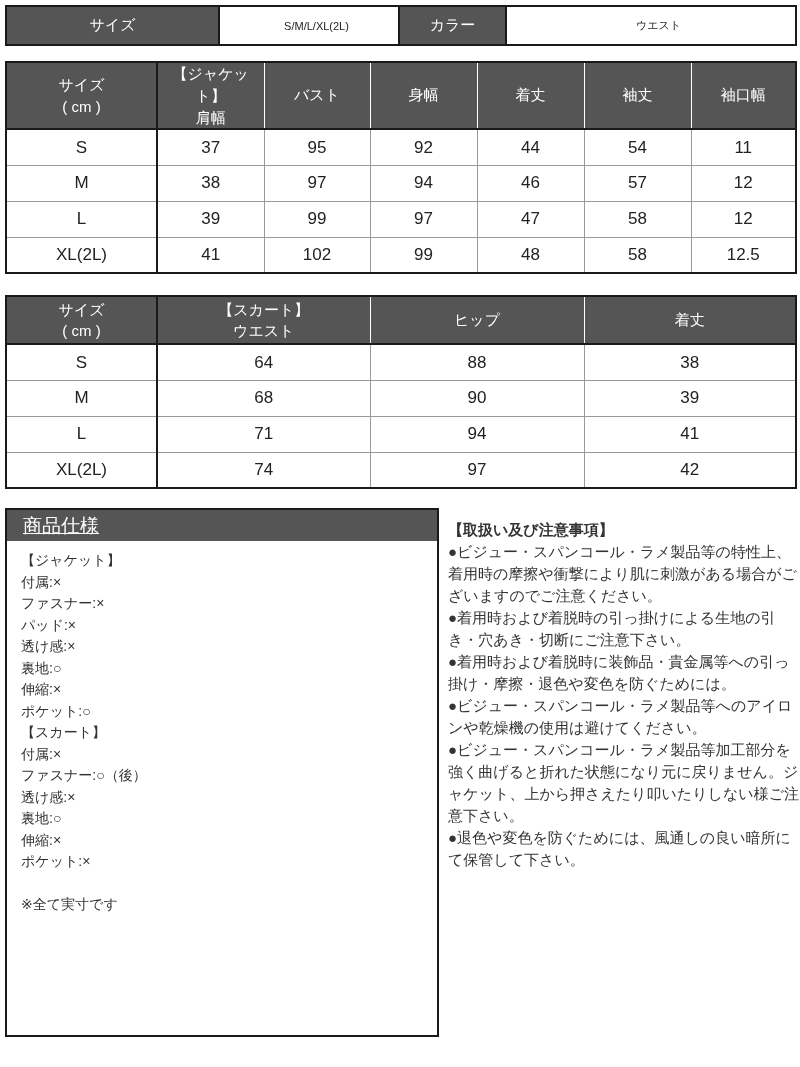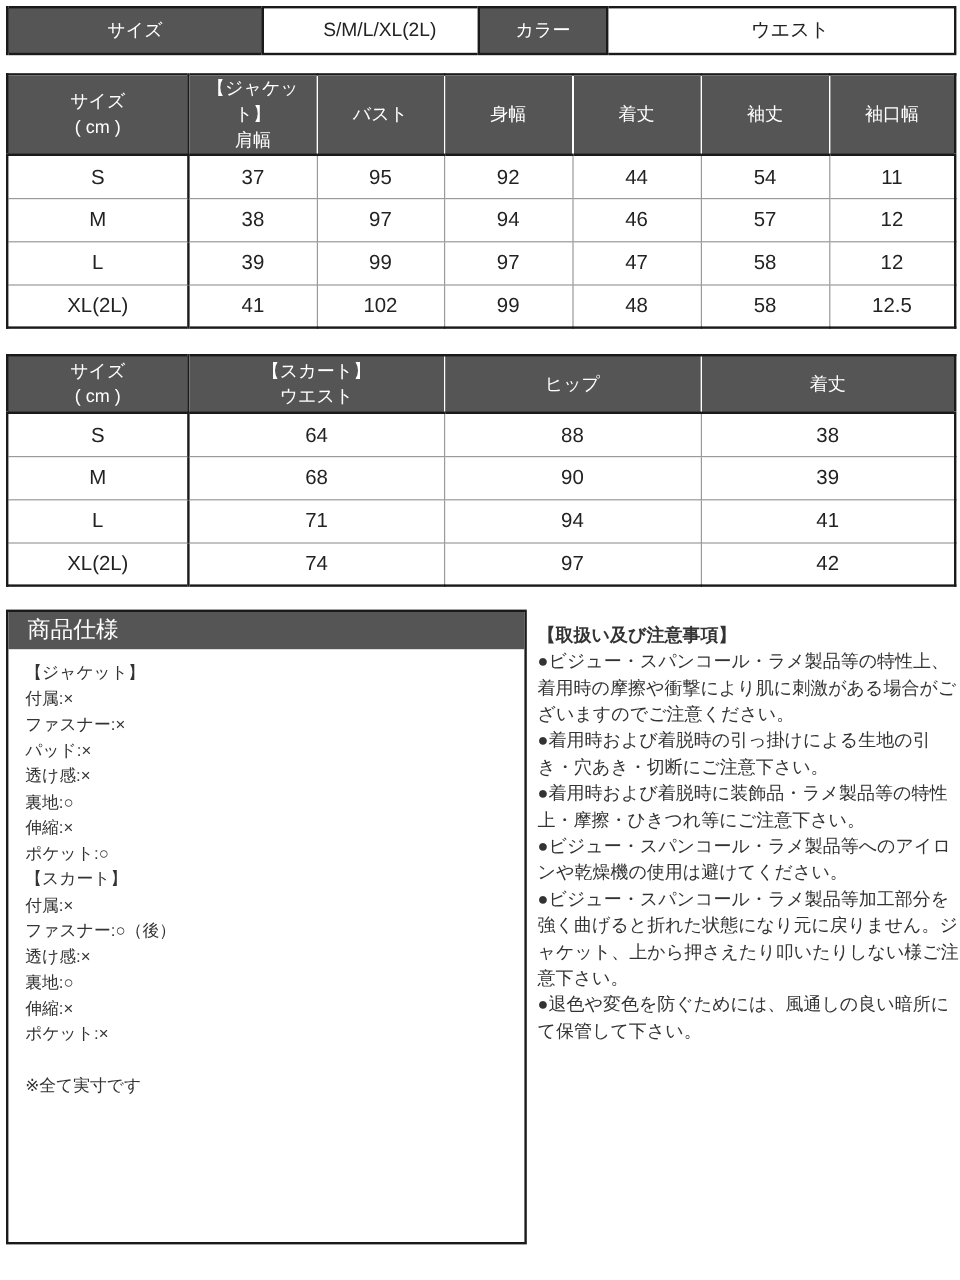--- a/index.html
+++ b/index.html
@@ -41,21 +41,21 @@
 
   
   .t1 { margin-top: 5px; border: 2px solid #1a1a1a; }
   .t1 tr { height: 39px; }
   .t1 td {
     border-left: 2px solid #1a1a1a;
     border-right: 2px solid #1a1a1a;
     border-top: 1px solid #5a5a5a;
     border-bottom: 1px solid #5a5a5a;
   }
-  .t1 .val { font-size: 16px; color: #222222; padding-left: 17px; }
+  .t1 .val { font-size: 11px; color: #222222; padding-left: 17px; }
 
   
   .t2, .t3 { border: 2px solid #1a1a1a; }
   .t2 { margin-top: 15px; }
   .t3 { margin-top: 21px; }
   .t2 thead tr { height: 48px; }
   .t3 thead tr { height: 48px; }
   .t2 tbody tr, .t3 tbody tr { height: 36px; }
   .t2 th, .t3 th {
     background: #555555;
@@ -87,20 +87,21 @@
     background: #ffffff;
     flex: none;
   }
   .spec-header {
     background: #555555;
     color: #ffffff;
     height: 31px;
     line-height: 31px;
     padding-left: 16px;
     font-size: 19px;
+    text-decoration: underline;
   }
   .spec-body {
     padding: 9px 14px 0 14px;
     font-size: 14px;
     color: #333333;
   }
   .spec-line { min-height: 21.5px; line-height: 21.5px; }
   .care {
     width: 352px;
     margin-left: 9px;
@@ -270,20 +271,20 @@
         <div class="spec-line">ポケット:×</div>
         <div class="spec-line"></div>
         <div class="spec-line">※全て実寸です</div>
       </div>
     </div>
 
     <div class="care">
       <p class="care-title">【取扱い及び注意事項】</p>
       <p class="care-item">●ビジュー・スパンコール・ラメ製品等の特性上、着用時の摩擦や衝撃により肌に刺激がある場合がございますのでご注意ください。</p>
       <p class="care-item">●着用時および着脱時の引っ掛けによる生地の引き・穴あき・切断にご注意下さい。</p>
-      <p class="care-item">●着用時および着脱時に装飾品・ラメ製品等の特性上・摩擦・ひきつれ等にご注意下さい。</p>
+      <p class="care-item">●着用時および着脱時に装飾品・貴金属等への引っ掛け・摩擦・退色や変色を防ぐためには。</p>
       <p class="care-item">●ビジュー・スパンコール・ラメ製品等へのアイロンや乾燥機の使用は避けてください。</p>
       <p class="care-item">●ビジュー・スパンコール・ラメ製品等加工部分を強く曲げると折れた状態になり元に戻りません。ジャケット、上から押さえたり叩いたりしない様ご注意下さい。</p>
       <p class="care-item">●退色や変色を防ぐためには、風通しの良い暗所にて保管して下さい。</p>
     </div>
 
   </div>
 </div>
 
 </body></html>

